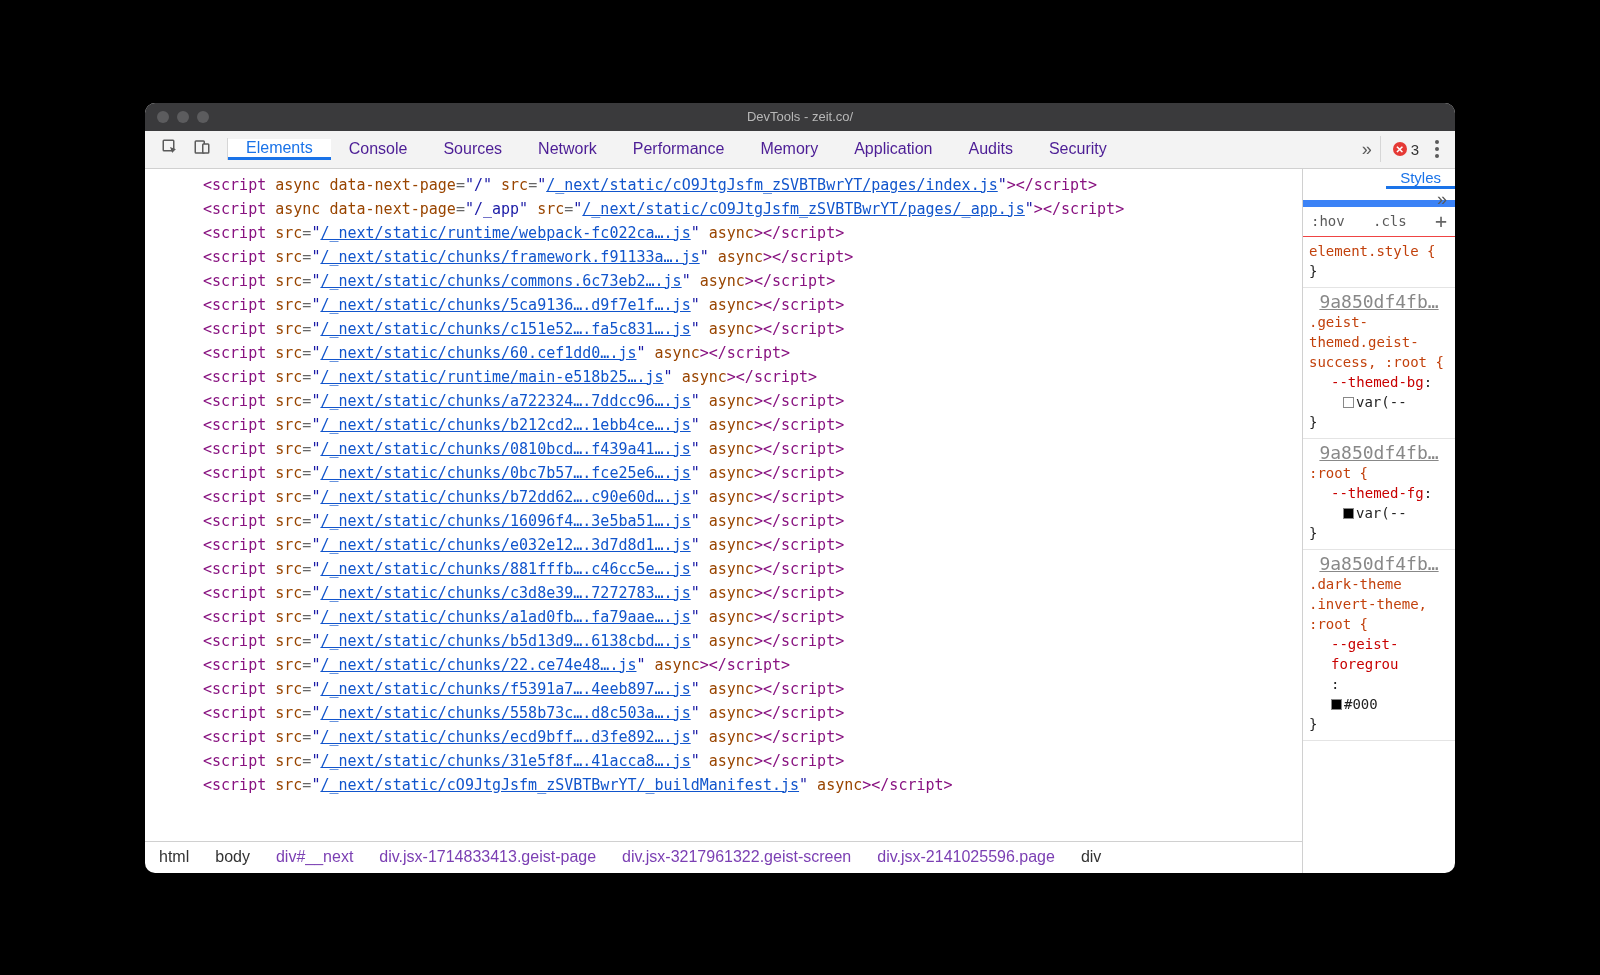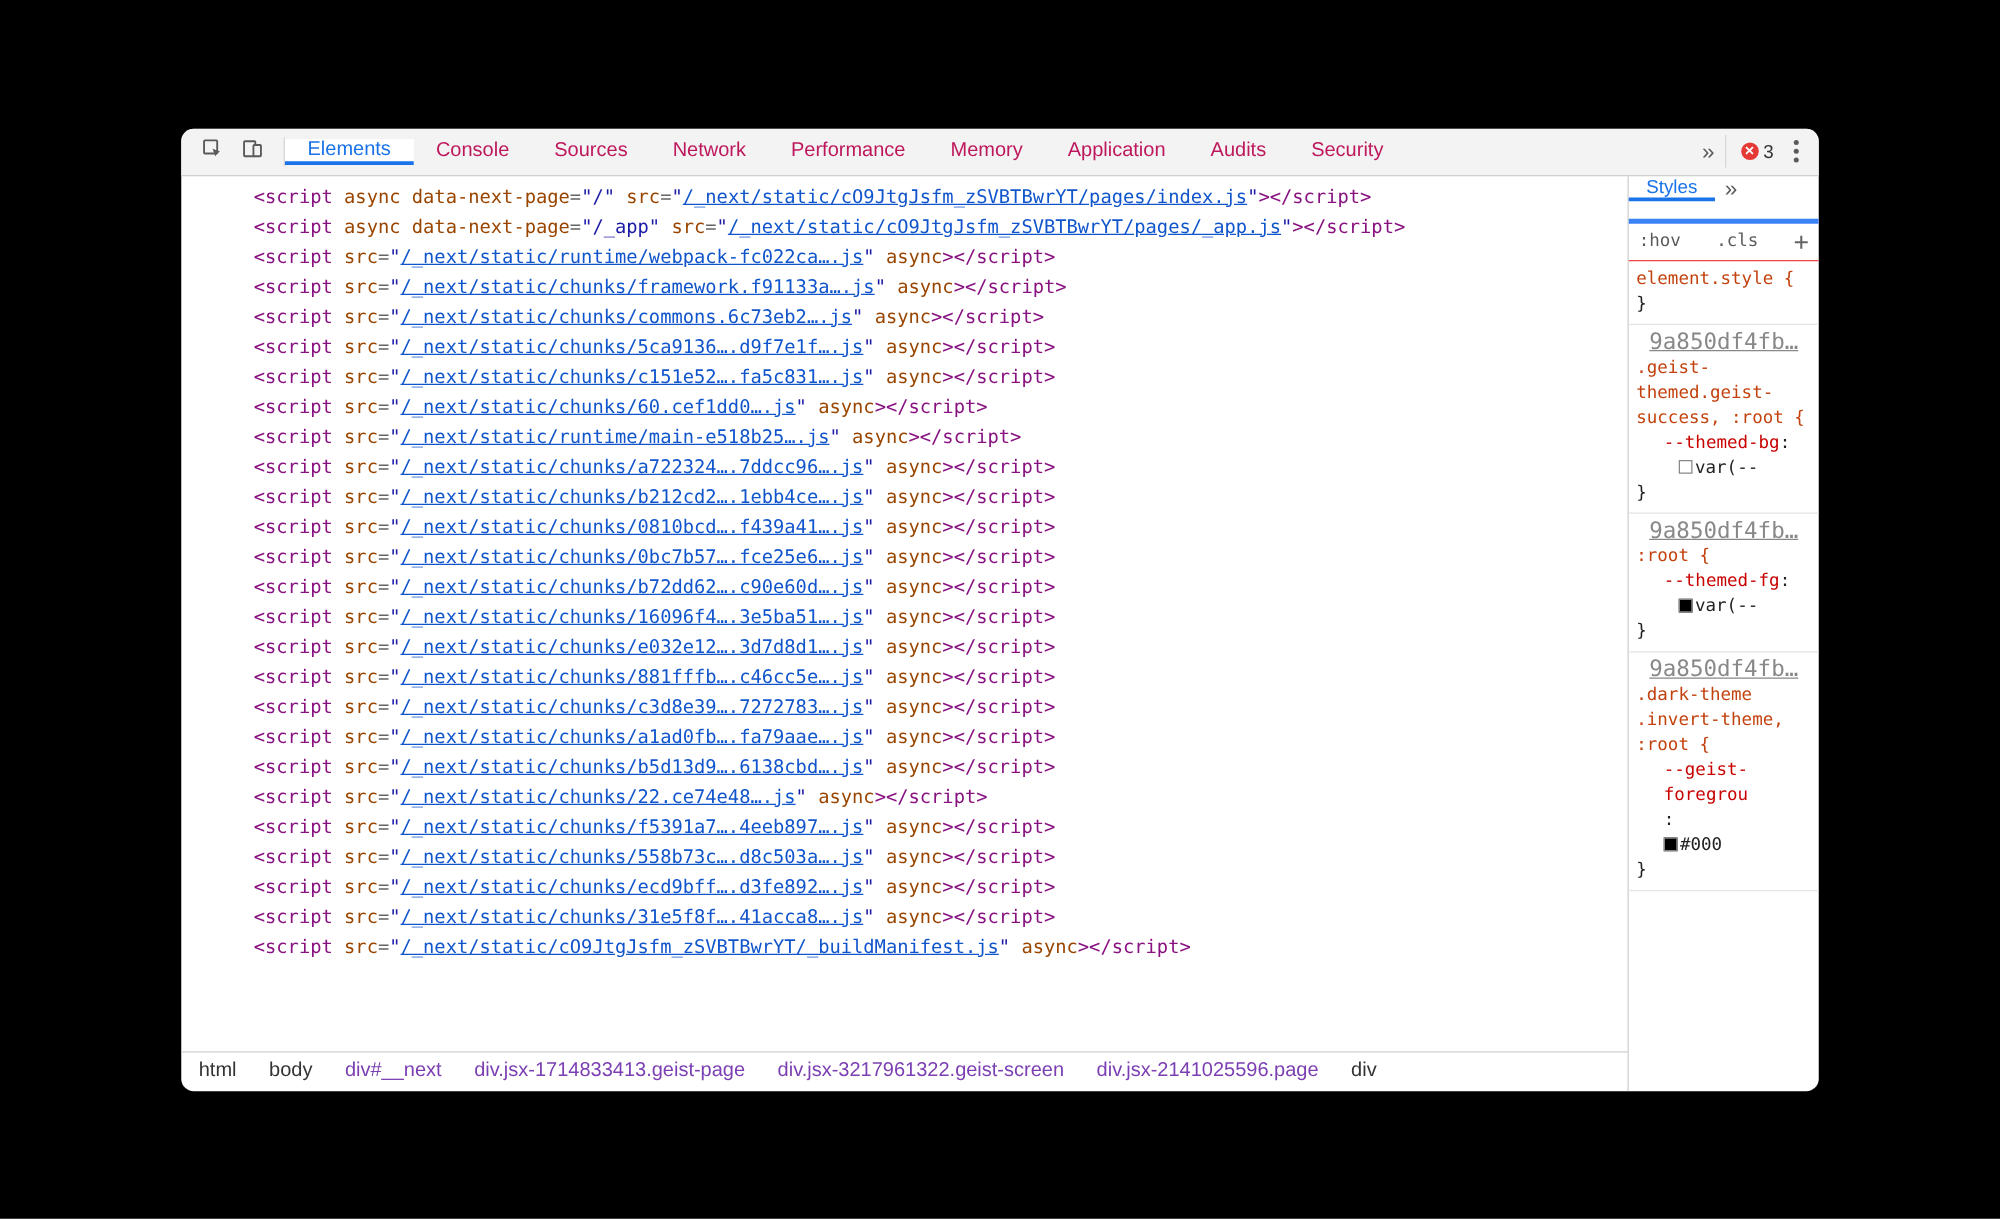--- a/index.html
+++ b/index.html
@@ -50,21 +50,21 @@
   .tool-icons {
     display: flex; align-items: center; gap: 14px;
     padding: 0 16px;
     border-right: 1px solid #d6d6d6;
   }
   .icon-svg { width: 18px; height: 18px; color: #5a5a5a; }
   .tabs { display: flex; align-items: stretch; flex: 1; overflow: hidden;}
   .tab {
     padding: 0 18px;
     display: flex; align-items: center;
-    font-size: 16px; color: #be185d; cursor: pointer;
+    font-size: 16px; color: #4c1d95; cursor: pointer;
     white-space: nowrap;
   }
   .tab.active {
     color: #1a73e8;
     border-bottom: 3px solid #1a73e8;
     background: #fff;
   }
   .toolbar-right {
     display: flex; align-items: center; gap: 12px; padding: 0 12px;
     border-left: 1px solid #d6d6d6;
@@ -124,22 +124,22 @@
   .sidebar {
     width: 152px;
     display: flex;
     flex-direction: column;
     font-size: 14px;
     color: #222;
     min-width: 0;
   }
   .side-tabs {
     height: 38px;
-    border-bottom: 4px solid #3b82f6;
-    display:flex; align-items:flex-start;
+    border-bottom: 7px solid #3b82f6;
+    display:flex; align-items:flex-end;flex-direction:column;
   }
   .side-tab { padding: 0 14px; display:flex; align-items:center; font-size:15px; color:#333;}
   .side-tab.active { color:#1a73e8; border-bottom:3px solid #1a73e8;}
   .side-utility {
     height: 30px; border-bottom: 1px solid #ef4444;
     display:flex; align-items:center; justify-content:space-between;
     padding: 0 8px;
     font-family: Menlo, monospace; font-size: 14px;
     color:#5a5a5a;
   }
@@ -159,20 +159,28 @@
   .swatch { display:inline-block; width:11px; height:11px; border:1px solid #888; vertical-align:middle; margin-right:2px;}
   .swatch.white { background:#fff;}
   .swatch.black { background:#000;}
   .chevrons { color:#5a5a5a; font-size:18px; padding:0 8px; display:flex; align-items:center;}
 </style>
 </head>
 <body>
 
 <div class="window">
 
+  <div class="titlebar">
+    <div class="traffic-lights">
+      <div class="tl"></div>
+      <div class="tl"></div>
+      <div class="tl"></div>
+    </div>
+    <div class="titlebar-title">DevTools - zeit.co/</div>
+  </div>
 
   <div class="toolbar">
     <div class="tool-icons">
       <span>
         <svg class="icon-svg" viewBox="0 0 24 24" fill="none" stroke="currentColor" stroke-width="2">
           <rect x="3" y="3" width="14" height="14" rx="1"></rect>
           <path d="M12 12 l8 3 -3 2 -2 3 z" fill="currentColor" stroke="none"></path>
         </svg>
       </span>
       <span>

